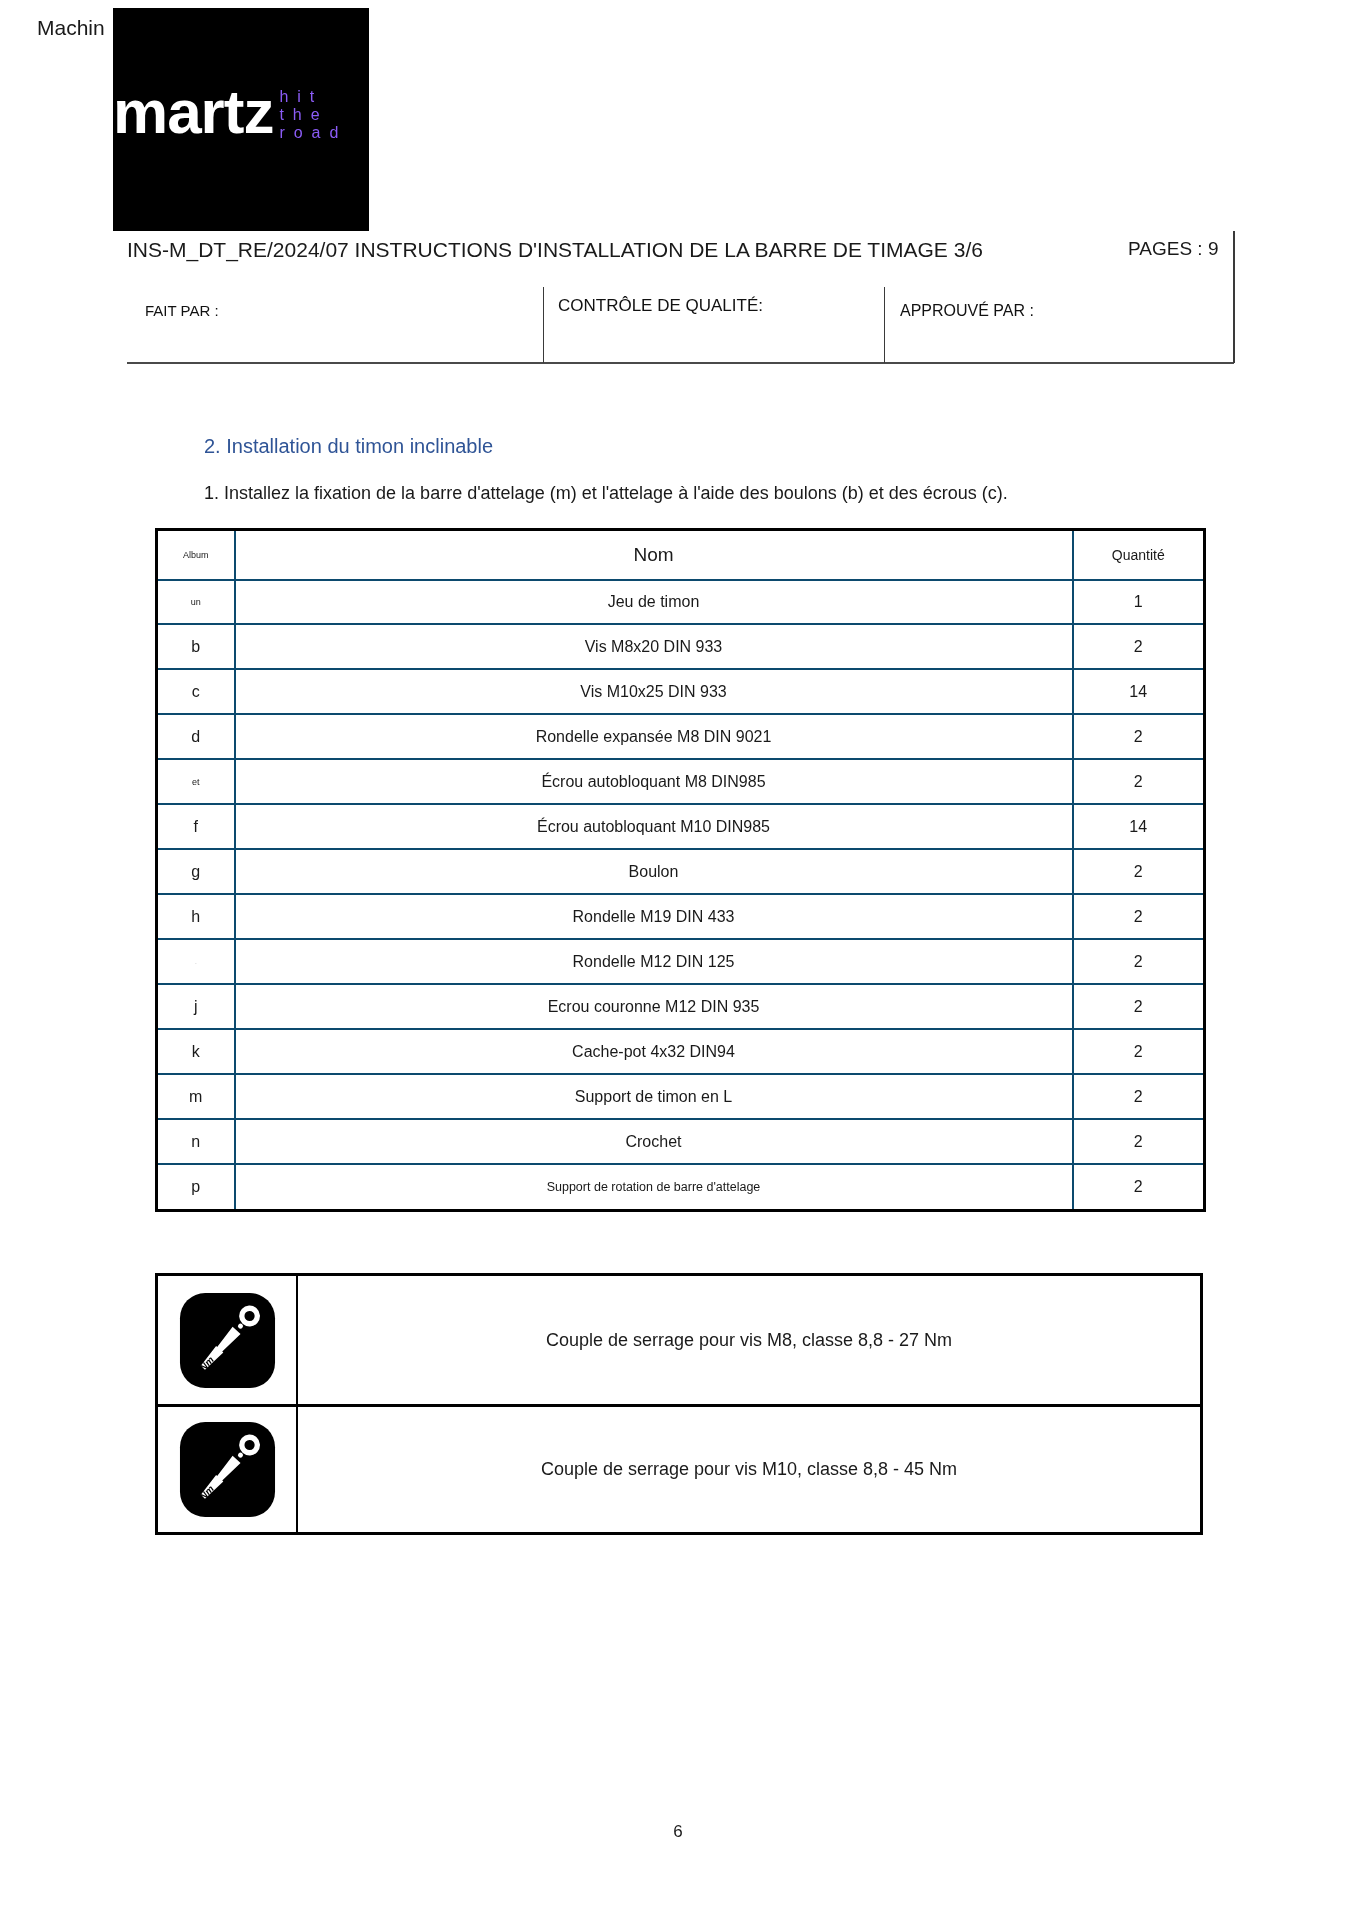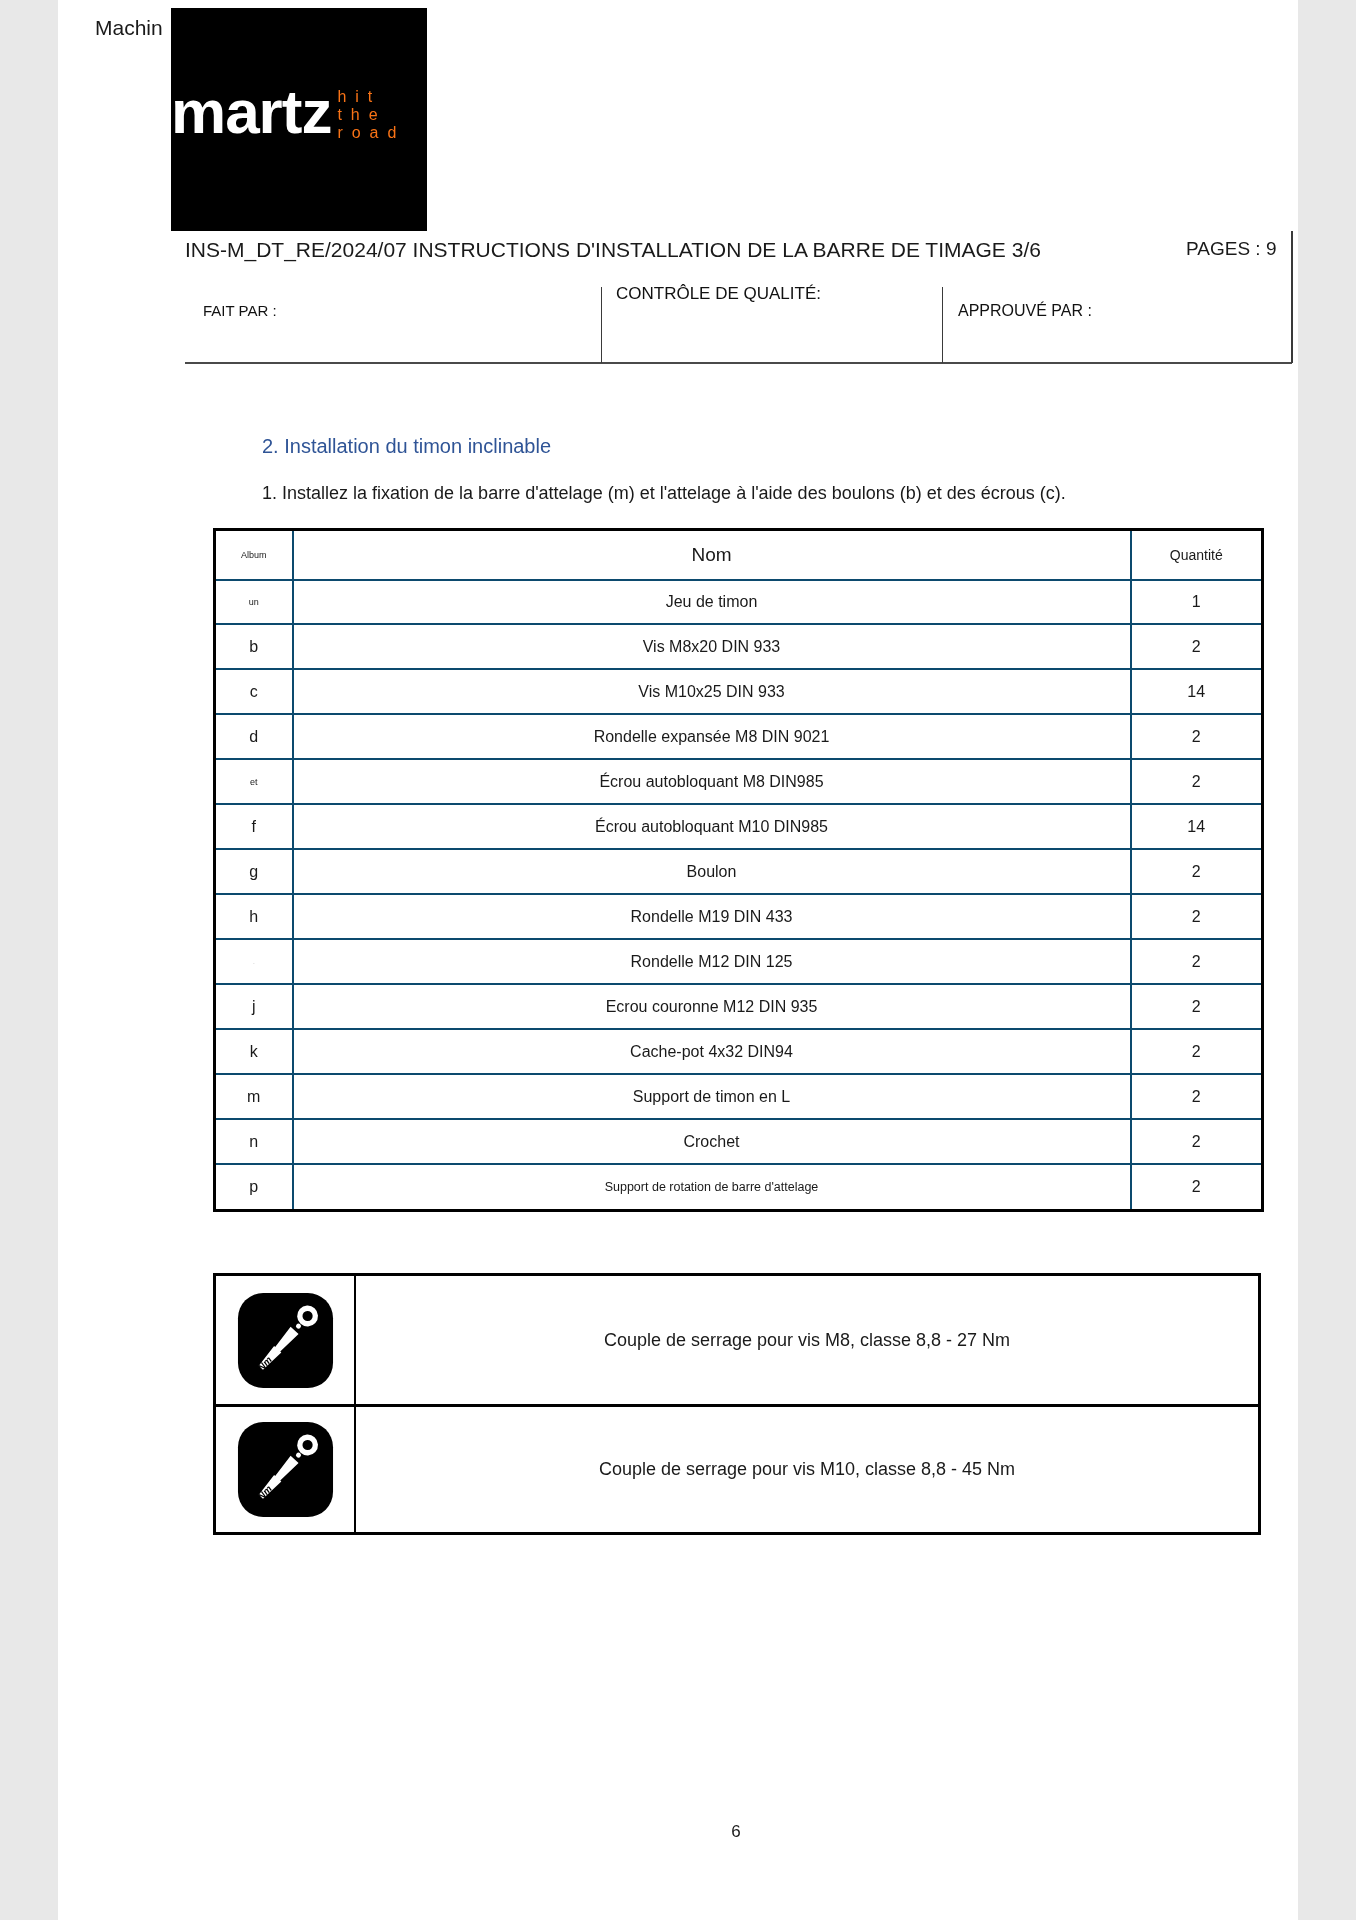--- a/index.html
+++ b/index.html
@@ -1,19 +1,19 @@
 <!DOCTYPE html>
 <html><head>
 <meta charset="utf-8">
 <style>
   * { margin: 0; padding: 0; box-sizing: border-box; }
   body { background: #e8e8e8; font-family: "Liberation Sans", sans-serif; }
   .page {
     position: relative;
-    width: 1240px;
+    width: 1356px;
     height: 1920px;
     background: #ffffff;
     margin: 0 auto;
     overflow: hidden;
     color: #111;
   }
 
   
   .machin-text {
     position: absolute; left: 37px; top: 16px;
@@ -26,35 +26,35 @@
     width: 256px; height: 223px;
     background: #000; z-index: 2;
     display: flex; flex-direction: row; justify-content: flex-end;
     align-items: center; padding-bottom: 16px;
   }
   .logo-brand {
     color: #fff; font-weight: bold; font-size: 62px;
     letter-spacing: -1px; line-height: 0.9;
   }
   .logo-tagline {
-    color: #f97316; font-size: 16px; letter-spacing: 9px;
+    color: #8b5cf6; font-size: 16px; letter-spacing: 9px;
     margin-top: 6px; padding-left: 6px;
   }
 
   
   .doc-title {
     position: absolute; left: 127px; top: 238px;
     font-size: 21px; color: #1a1a1a; white-space: nowrap;
   }
   .pages-label {
     position: absolute; left: 1128px; top: 238px;
     font-size: 19px; color: #1a1a1a; text-align: center;
   }
   .made-by-label   { position: absolute; left: 145px; top: 302px; font-size: 15px; }
-  .quality-label   { position: absolute; left: 558px; top: 284px; font-size: 17px; }
+  .quality-label   { position: absolute; left: 558px; top: 296px; font-size: 17px; }
   .approved-label  { position: absolute; left: 900px; top: 302px; font-size: 16px; }
 
   .hline-header {
     position: absolute; left: 127px; top: 362px;
     width: 1107px; height: 2px; background: #4a4a4a;
   }
   .vline { position: absolute; background: #3a3a3a; width: 2px; }
   .vline-right { left: 1233px; top: 231px; height: 132px; }
   .vline-mid1  { left: 543px;  top: 287px; height: 76px; width: 1px; }
   .vline-mid2  { left: 884px;  top: 287px; height: 76px; width: 1px; }

